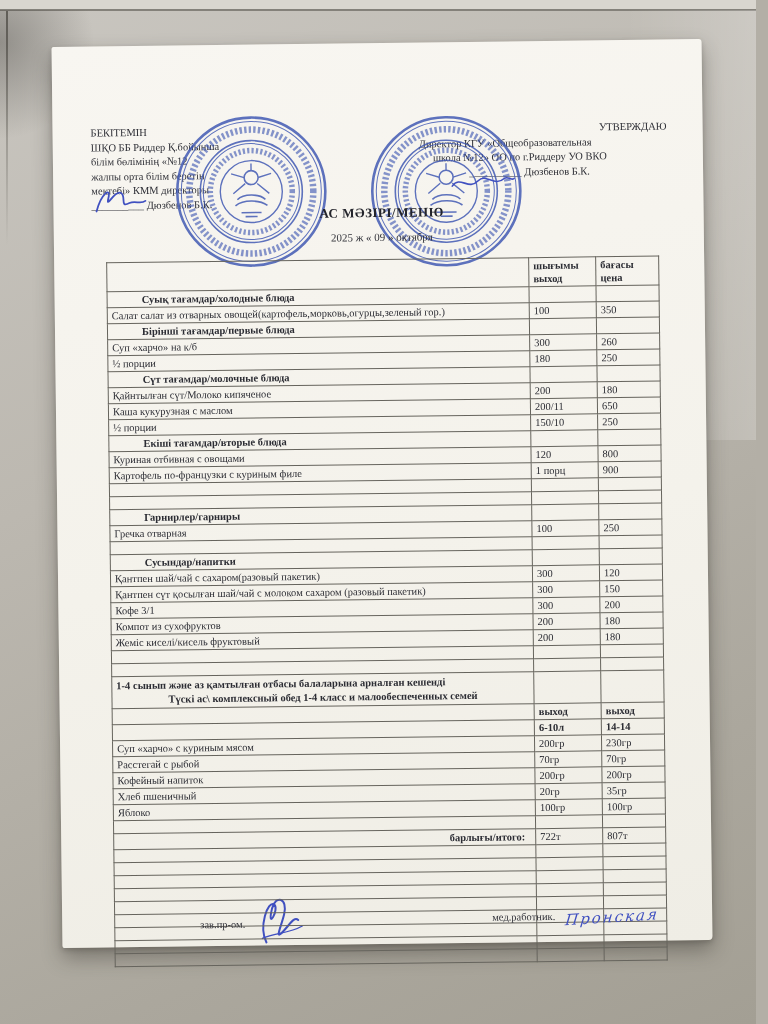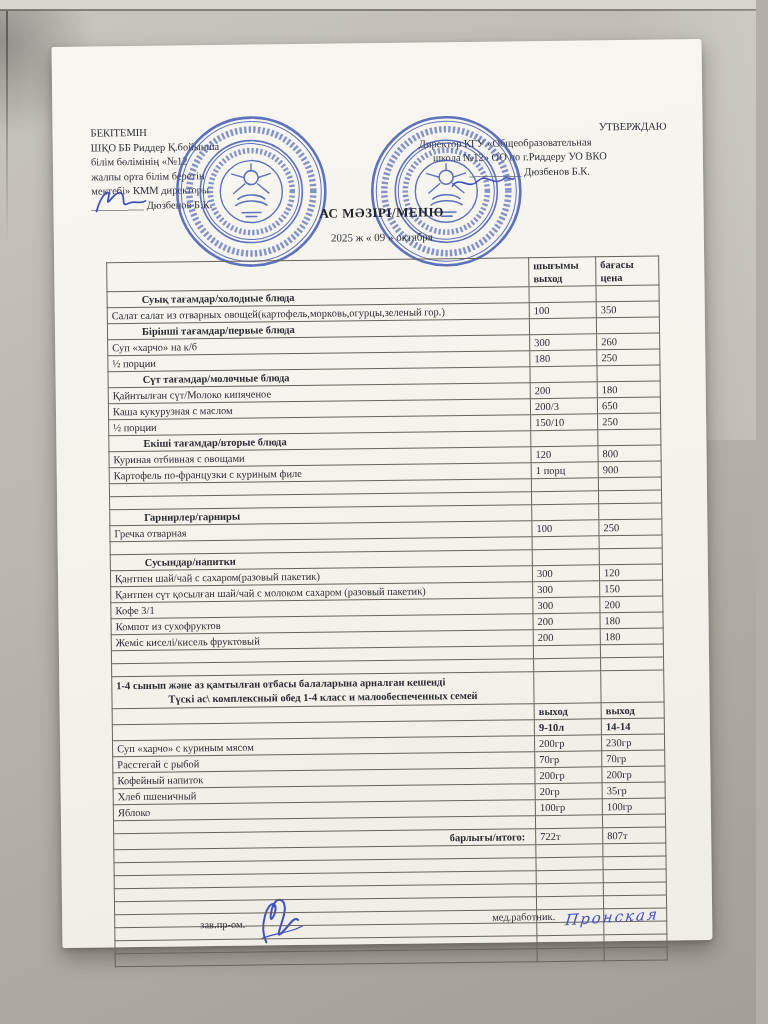--- a/index.html
+++ b/index.html
@@ -182,21 +182,21 @@
             <td></td>
             <td></td>
           </tr>
           <tr class="r-item">
             <td class="c-label">Қайнтылған сүт/Молоко кипяченое</td>
             <td class="c-val">200</td>
             <td class="c-val">180</td>
           </tr>
           <tr class="r-item">
             <td class="c-label">Каша кукурузная с маслом</td>
-            <td class="c-val">200/3</td>
+            <td class="c-val">200/11</td>
             <td class="c-val">650</td>
           </tr>
           <tr class="r-item">
             <td class="c-label">½ порции</td>
             <td class="c-val">150/10</td>
             <td class="c-val">250</td>
           </tr>
           <tr class="r-section">
             <td class="c-label">Екіші тағамдар/вторые блюда</td>
             <td></td>
@@ -285,21 +285,21 @@
             <td></td>
             <td></td>
           </tr>
           <tr class="r-subheader">
             <td class="c-label"></td>
             <td class="c-val">выход</td>
             <td class="c-val">выход</td>
           </tr>
           <tr class="r-subheader">
             <td class="c-label"></td>
-            <td class="c-val">9-10л</td>
+            <td class="c-val">6-10л</td>
             <td class="c-val">14-14</td>
           </tr>
           <tr class="r-item">
             <td class="c-label">Суп «харчо» с куриным мясом</td>
             <td class="c-val">200гр</td>
             <td class="c-val">230гр</td>
           </tr>
           <tr class="r-item">
             <td class="c-label">Расстегай с рыбой</td>
             <td class="c-val">70гр</td>

